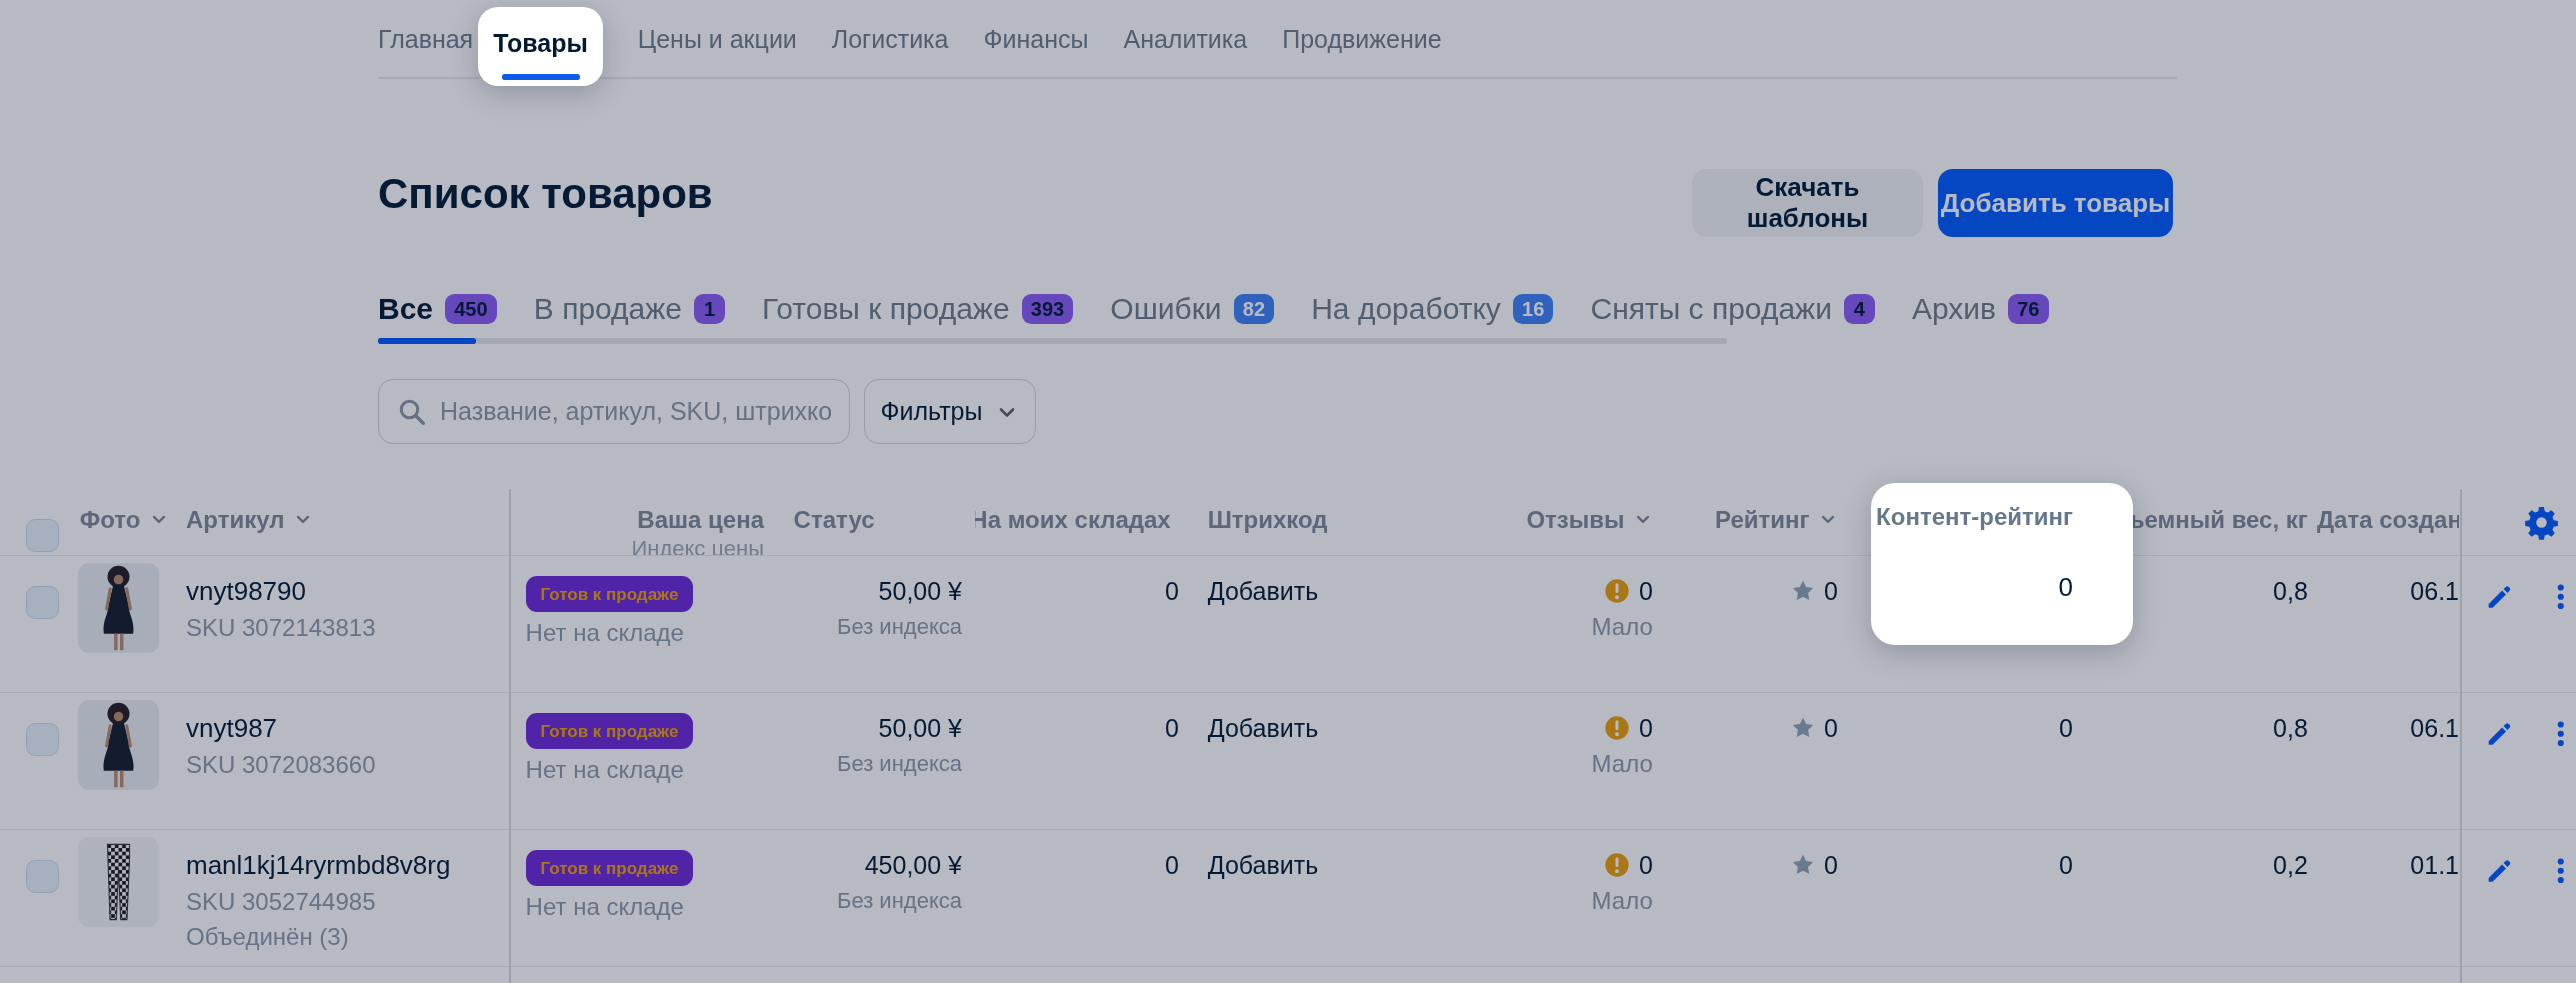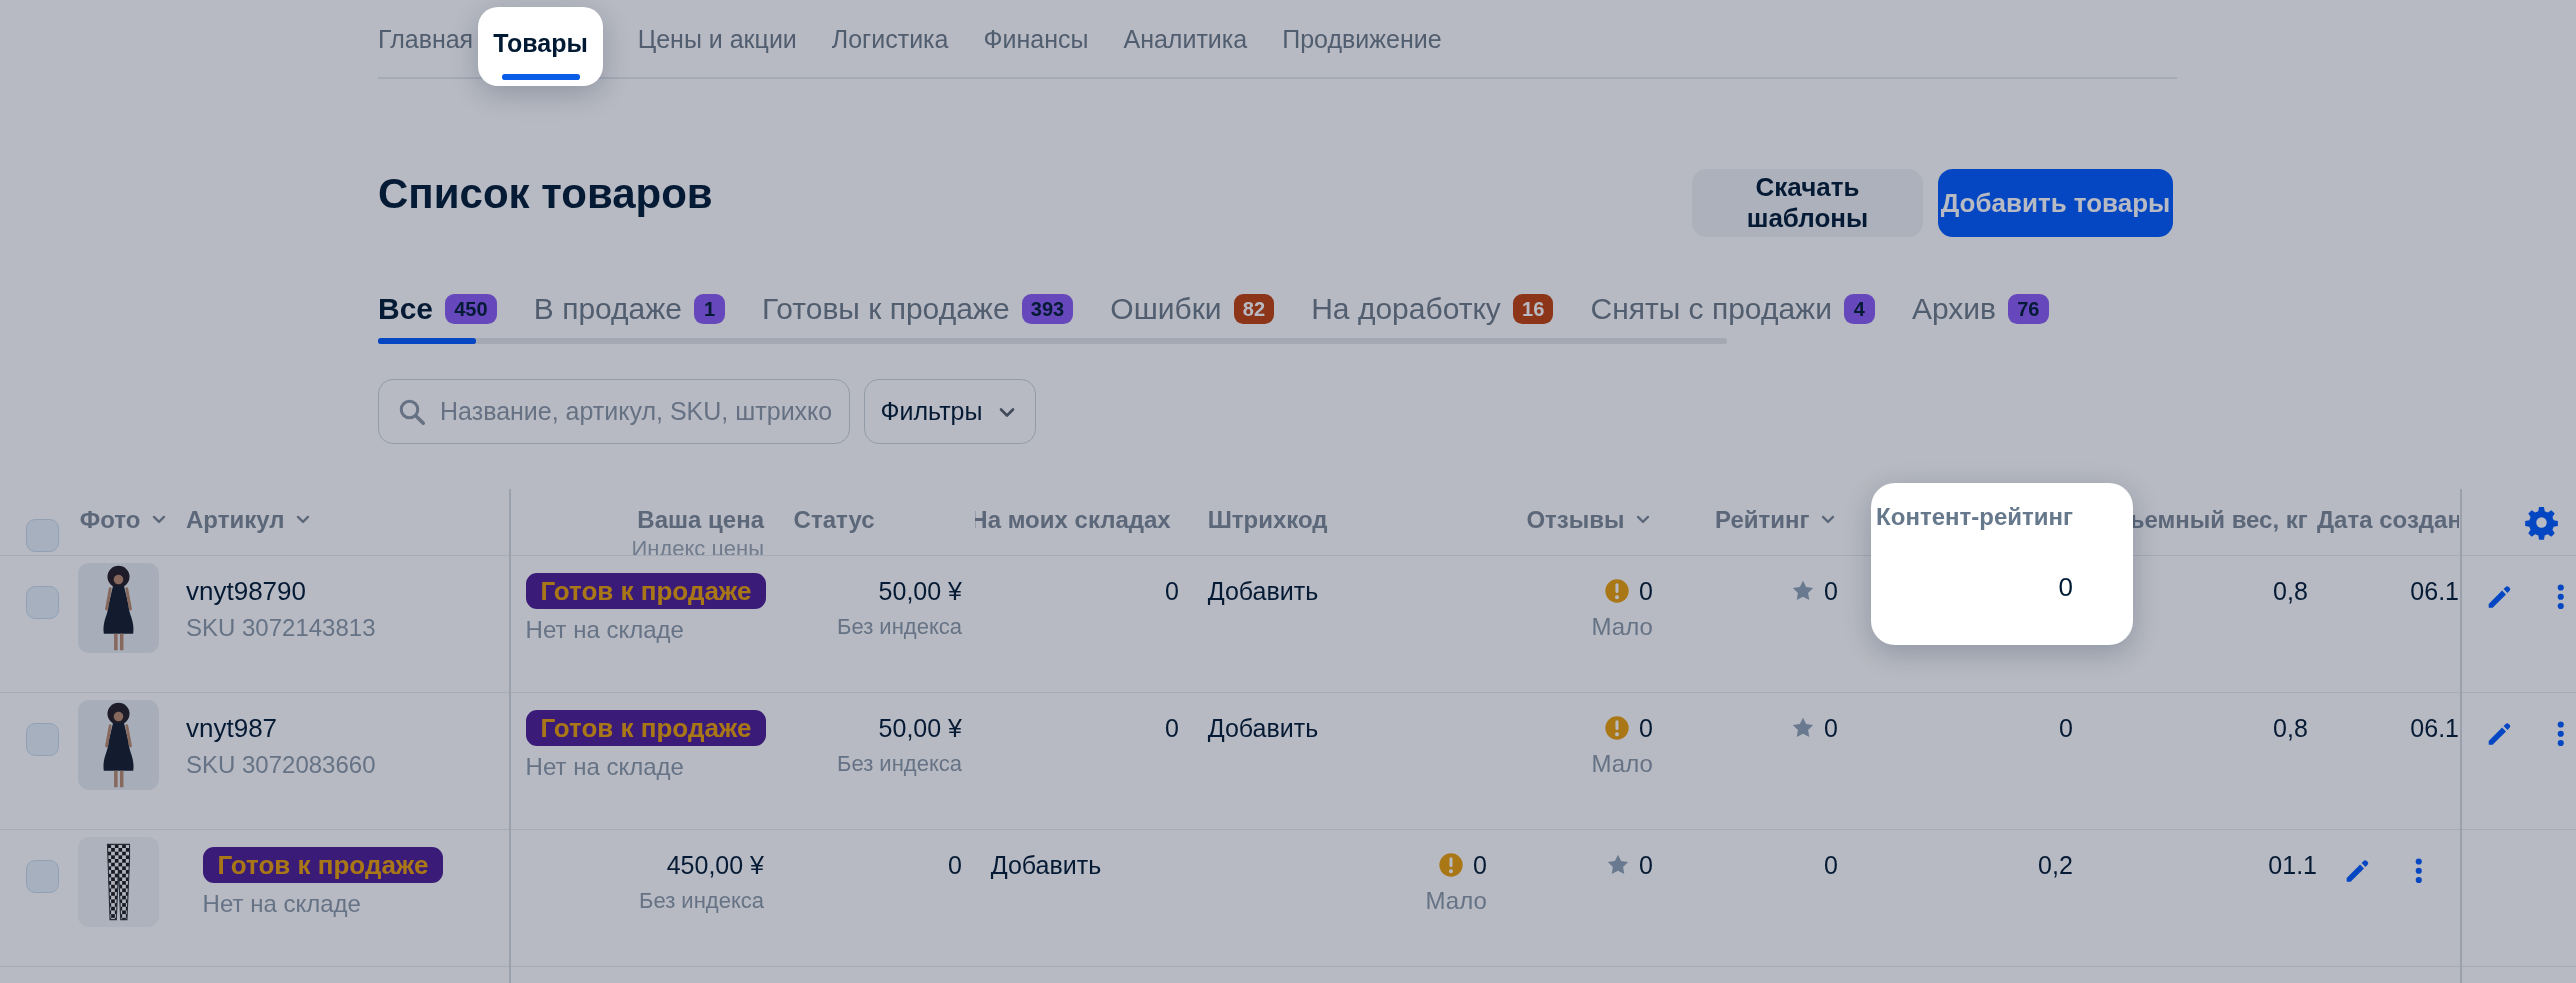--- a/index.html
+++ b/index.html
@@ -23,21 +23,21 @@
   .btn-secondary { left:1692px; width:231px; background:#f1f3f6; color:#001a34; }
   .btn-primary   { left:1938px; width:235px; background:#005bff; color:#ffffff; }
 
   
   .filter-tabs { position:absolute; left:378px; top:292px; display:flex; align-items:center; gap:37px; }
   .ftab { display:flex; align-items:center; gap:12px; cursor:pointer; }
   .ftab .flabel { font-size:30px; color:#6e7b89; white-space:nowrap; }
   .ftab.active .flabel { color:#001a34; font-weight:700; }
   .count-badge { font-size:20px; font-weight:700; color:#001a34; background:#8b5cf6;
                  border-radius:9.2px; padding:3.7px 9.2px; min-width:31px; text-align:center; }
-  .count-badge.red { background:#c2410c; color:#ffffff; }
+  .count-badge.red { background:#3b82f6; color:#ffffff; }
   .tabs-track { position:absolute; left:378px; top:338px; width:1349px; height:5.5px; background:#e2e6ea; border-radius:2.8px; }
   .tabs-active-bar { position:absolute; left:378px; top:338px; width:98px; height:5.5px; background:#005bff; border-radius:2.8px; }
 
   
   .search-wrap { position:absolute; left:378px; top:379px; width:472px; height:65px; }
   .search-input { width:100%; height:100%; border:1.8px solid #ccd3da; border-radius:14.8px;
                   padding:0 18.5px 0 61px; font-family:inherit; font-size:25px; color:#001a34; background:#fff; outline:none; }
   .search-input::placeholder { color:#8b97a6; }
   .search-icon { position:absolute; left:18.5px; top:17.5px; }
   .filters-btn { position:absolute; left:864px; top:379px; width:172px; height:65px;
@@ -55,21 +55,21 @@
   .hflex.right { justify-content:flex-end; }
   .prow { height:137px; border-top:1.8px solid #e7eaee; }
   .prow-partial { height:18.5px; border-top:1.8px solid #e7eaee; }
   .cell { padding-top:16.6px; font-size:25px; line-height:37px; white-space:nowrap; overflow:hidden; }
   .ta-r { text-align:right; }
   .pad-r14 { padding-right:13px; } .pad-r10 { padding-right:9.2px; }
   .pad-l18 { padding-left:16.6px; } .pad-l17 { padding-left:15.7px; } .pad-l2 { padding-left:1.8px; }
   .sub-text { font-size:22px; color:#8b99a8; line-height:33px; }
   .prod-name { font-size:26px; color:#001a34; line-height:37px; cursor:pointer; }
   .sku-text, .merged-text { font-size:24px; color:#8b99a8; line-height:35px; }
-  .status-badge { display:inline-block; background:#4c1d95; color:#eda00a; font-size:26px; font-weight:600;
+  .status-badge { display:inline-block; background:#6d28d9; color:#eda00a; font-size:17px; font-weight:600;
                   border-radius:11px; padding:2.8px 14.8px; line-height:31px; margin-bottom:3.7px; }
   .checkbox { width:33px; height:33px; margin:29.5px 0 0 26px; background:#e7f1fa; border:1.8px solid #c9dcec; border-radius:9.2px; cursor:pointer; }
   .checkbox.hd { margin-top:14.8px; }
   .photo { width:81px; height:90px; margin-top:7.4px; border-radius:11px; background:#e9eef3; overflow:hidden; }
   .rev-line, .rate-line { display:flex; align-items:center; justify-content:flex-end; gap:8.3px; }
   .add-link { cursor:pointer; }
   .actions-cell { display:flex; gap:31px; padding:26px 0 0 26px; }
   .gear-cell { display:flex; justify-content:flex-end; padding:12px 14.8px 0 0; }
   .vdiv { position:absolute; top:489px; width:1.8px; height:495px; background:#d6dbe1; }
   .vdiv1 { left:509px; } .vdiv2 { left:2460px; }
@@ -358,20 +358,25 @@
               <pattern id="chk" width="4" height="4" patternUnits="userSpaceOnUse">
                 <rect width="4" height="4" fill="#f5f5f5"></rect>
                 <rect width="2" height="2" fill="#1a1a1a"></rect>
                 <rect x="2" y="2" width="2" height="2" fill="#1a1a1a"></rect>
               </pattern>
             </defs>
             <path d="M16 4 H28 V12 L26.6 45 H23.2 L22 17 L20.8 45 H17.4 Z" fill="url(#chk)" stroke="#30343a" stroke-width="0.6"></path>
           </svg>
         </div>
       </div>
+      <div class="cell">
+        <div class="prod-name">manl1kj14ryrmbd8v8rg</div>
+        <div class="sku-text">SKU 3052744985</div>
+        <div class="merged-text">Объединён (3)</div>
+      </div>
       <div class="cell pad-l18">
         <div><span class="status-badge">Готов к продаже</span></div>
         <div class="sub-text" style="font-size:24px">Нет на складе</div>
       </div>
       <div class="cell ta-r pad-r14">
         <div>450,00 ¥</div>
         <div class="sub-text">Без индекса</div>
       </div>
       <div class="cell ta-r pad-r14">0</div>
       <div class="cell pad-l17"><span class="add-link">Добавить</span></div>

